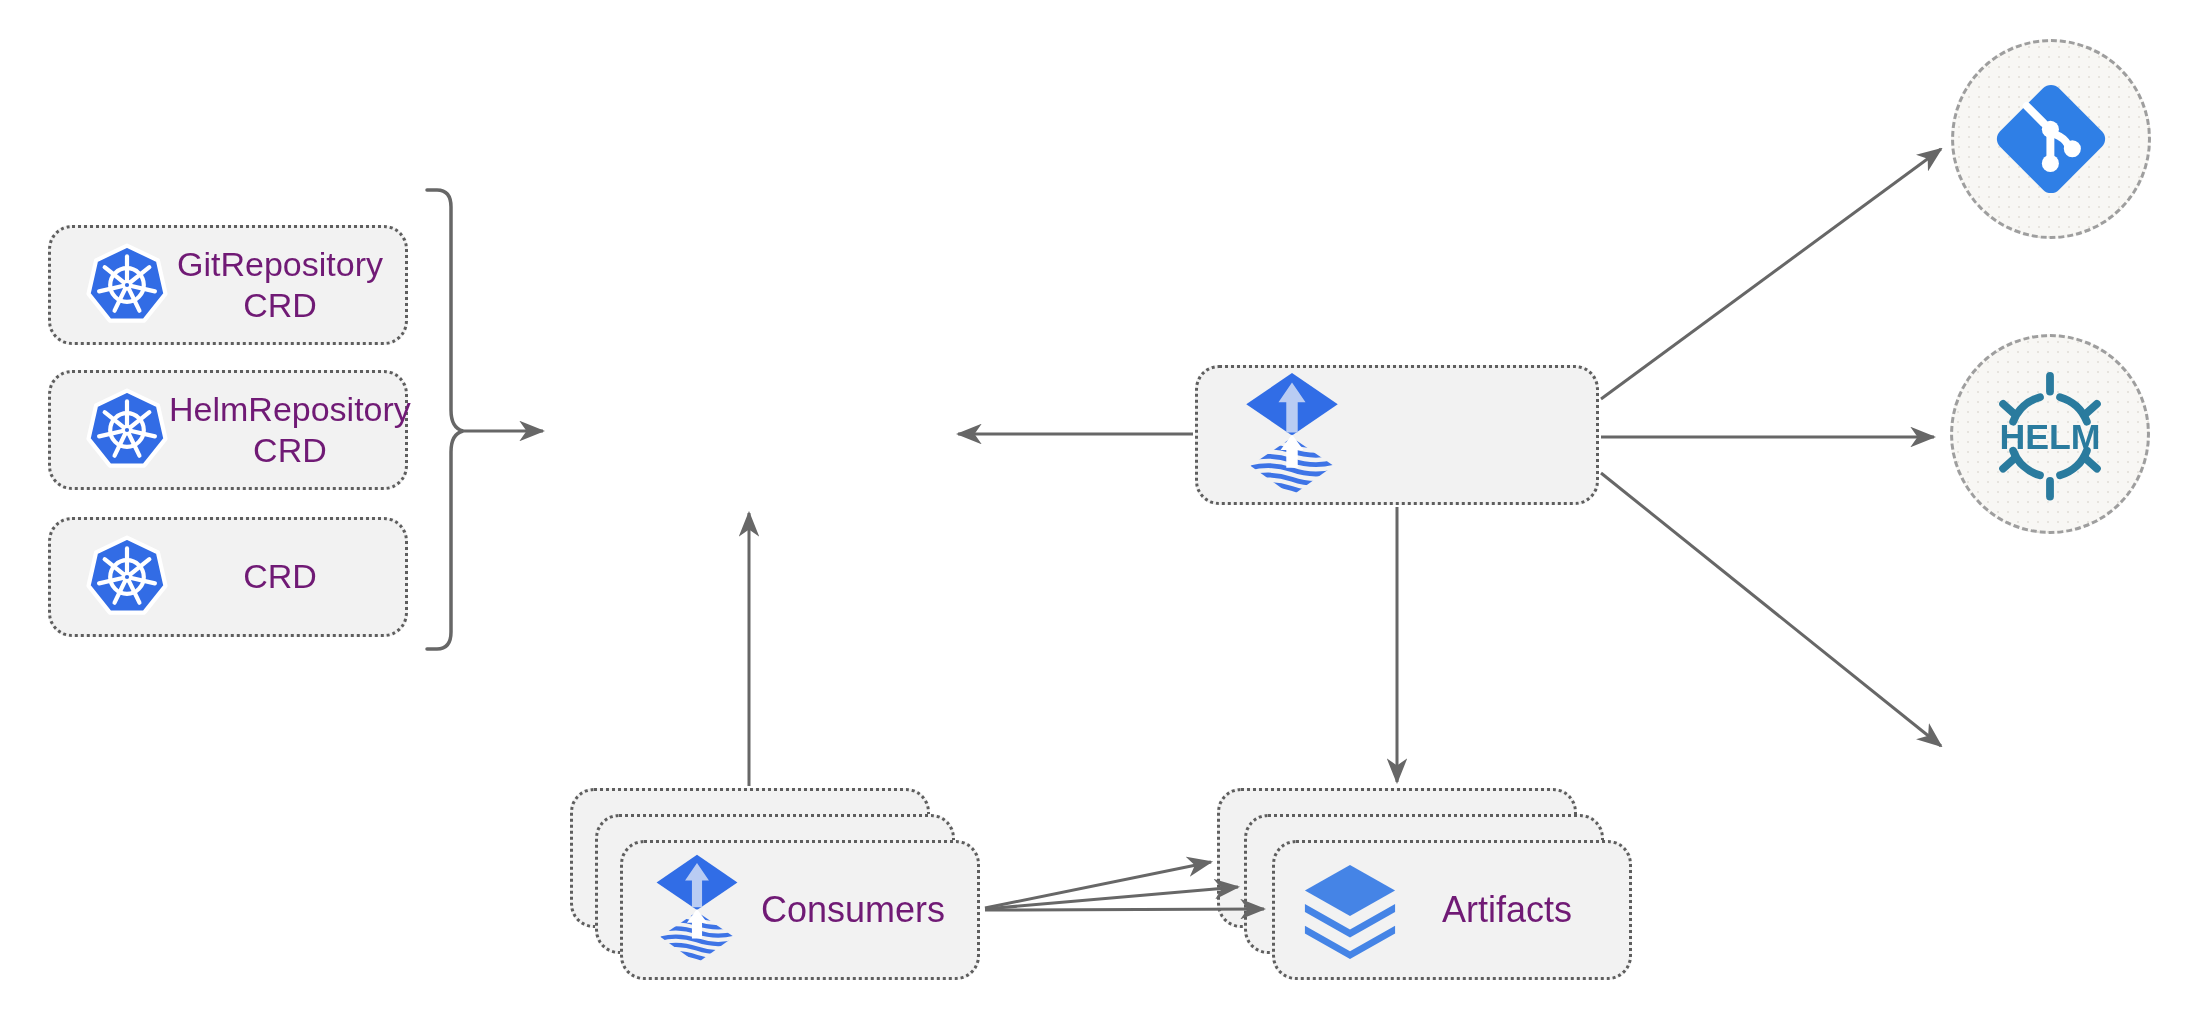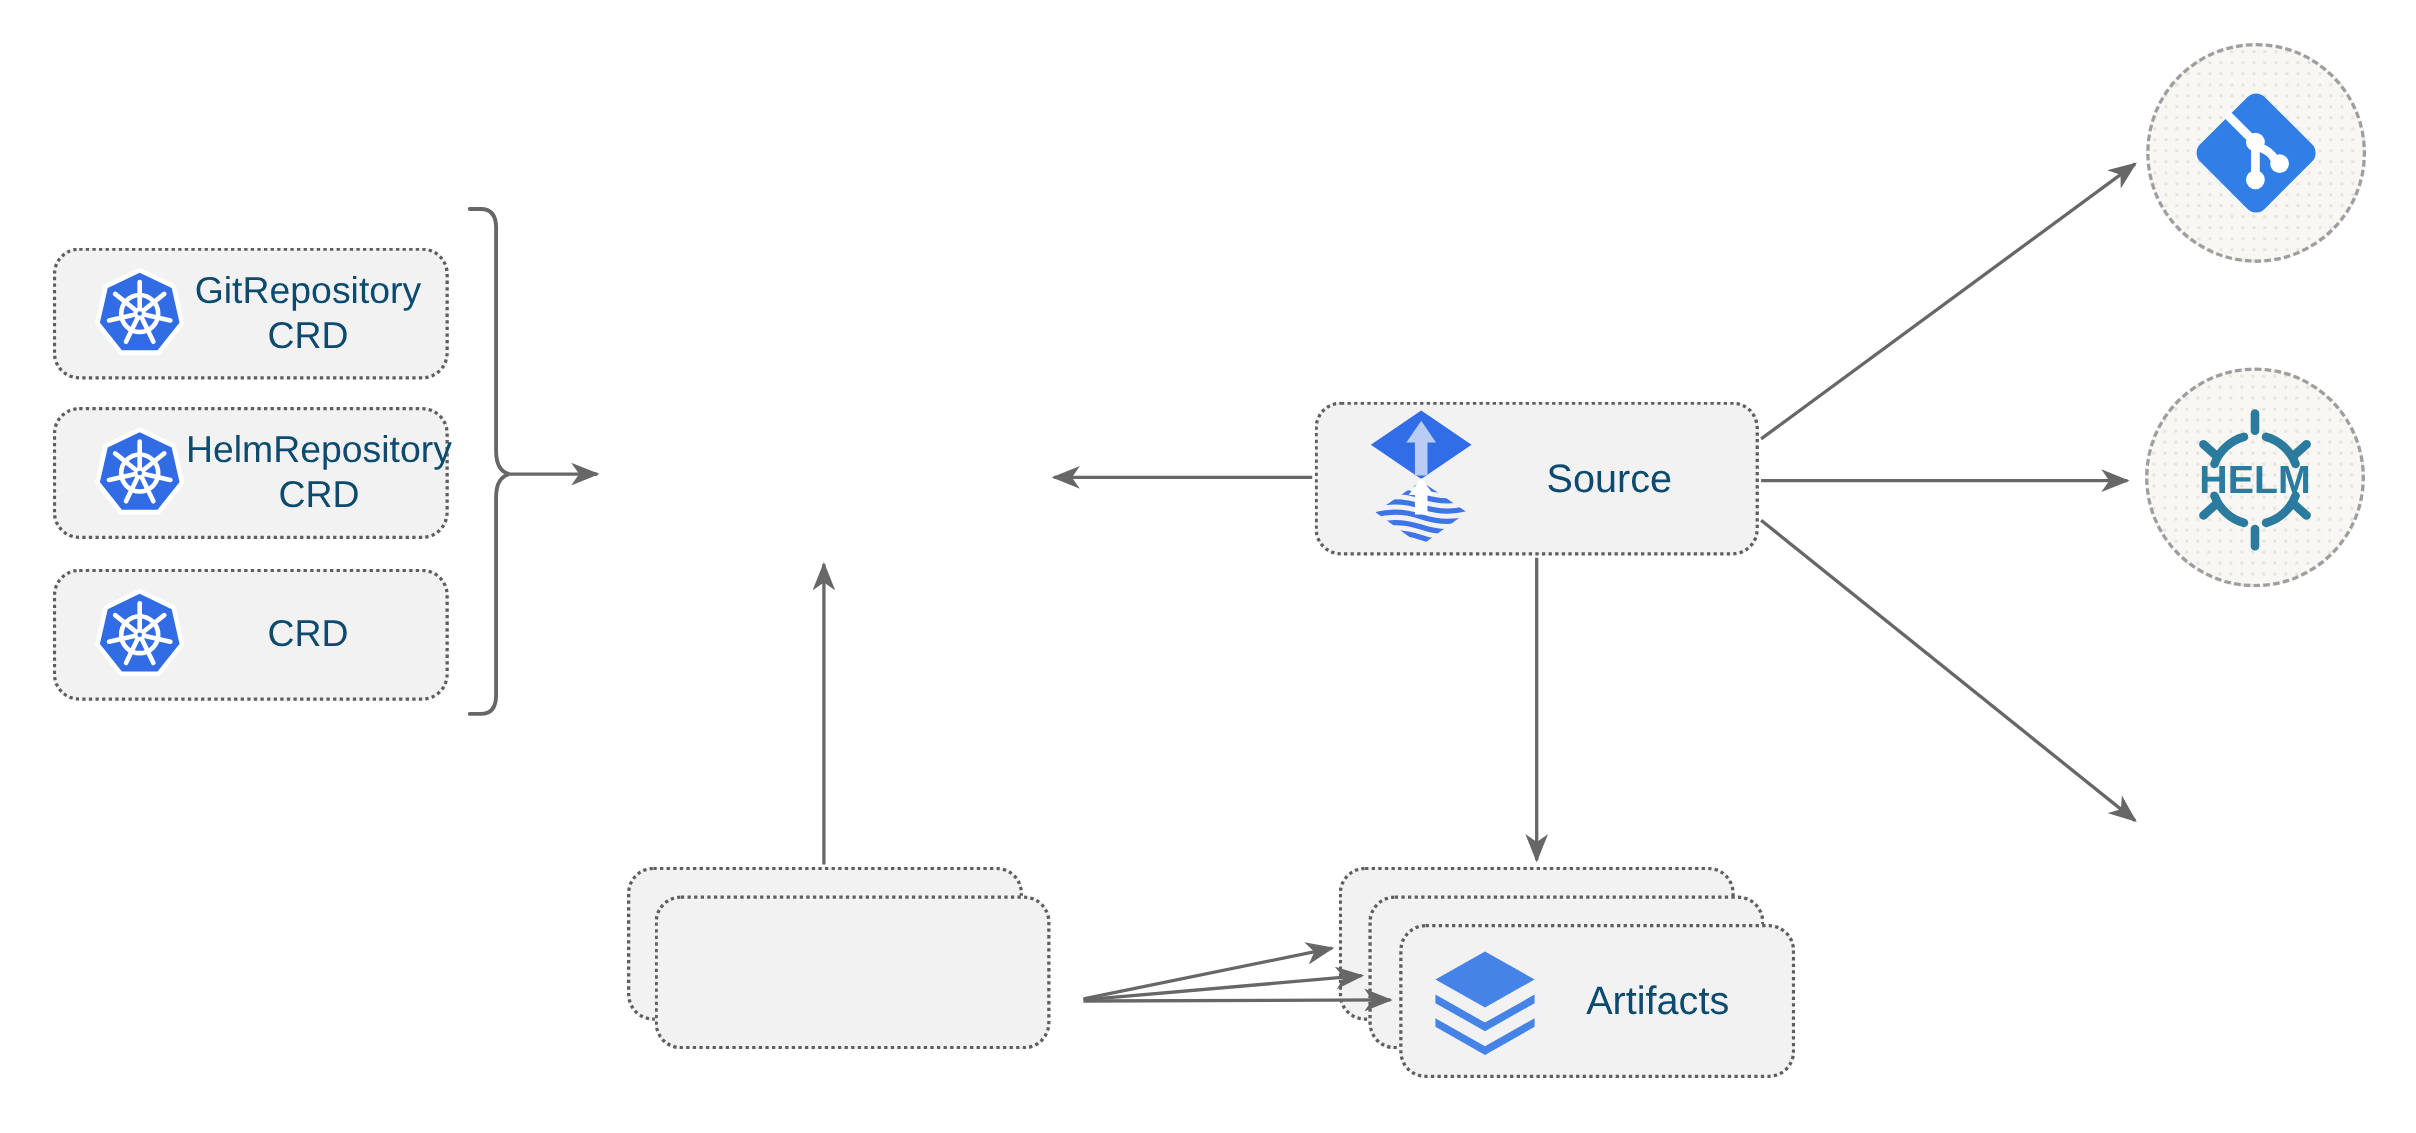--- a/index.html
+++ b/index.html
@@ -23,21 +23,21 @@
     z-index: 3;
   }
   .ghost { z-index: 2; }
   .ghost2 { z-index: 1; }
   .node .icon { flex: 0 0 auto; display: block; }
   .node .label {
     flex: 1 1 auto;
     text-align: center;
     font-size: 34px;
     line-height: 1.22;
-    color: #0c4a6e;
+    color: #701a75;
     padding-right: 14px;
   }
   .node .label span { display: block; }
   .crd { left: 48px; width: 360px; height: 120px; padding-left: 34px; }
   #box-git-crd    { top: 225px; }
   #box-helm-crd   { top: 370px; justify-content: space-between; }
   #box-bucket-crd { top: 517px; }
   #box-k8s-api {
     left: 551px; top: 368px; width: 398px; height: 137px;
     padding-left: 36px;
@@ -165,26 +165,33 @@
       <span>CRD</span>
     </div>
   </div>
 
 
   <div class="node" id="box-source">
     <svg class="icon" width="104" height="129">
         <use href="#sym-flux"></use>
       </svg>
     <div class="label">
-      <span>Source</span>
     </div>
   </div>
 
   <div class="node stackbox ghost2" id="consumers-back"></div>
   <div class="node stackbox ghost" id="consumers-mid"></div>
+  <div class="node stackbox" id="consumers-front">
+    <svg class="icon" width="92" height="114">
+        <use href="#sym-flux"></use>
+      </svg>
+    <div class="label">
+      <span>Consumers</span>
+    </div>
+  </div>
 
   <div class="node stackbox ghost2" id="artifacts-back"></div>
   <div class="node stackbox ghost" id="artifacts-mid"></div>
   <div class="node stackbox" id="artifacts-front">
     <svg class="icon" width="98" height="98">
         <use href="#sym-layers"></use>
       </svg>
     <div class="label">
       <span>Artifacts</span>
     </div>

